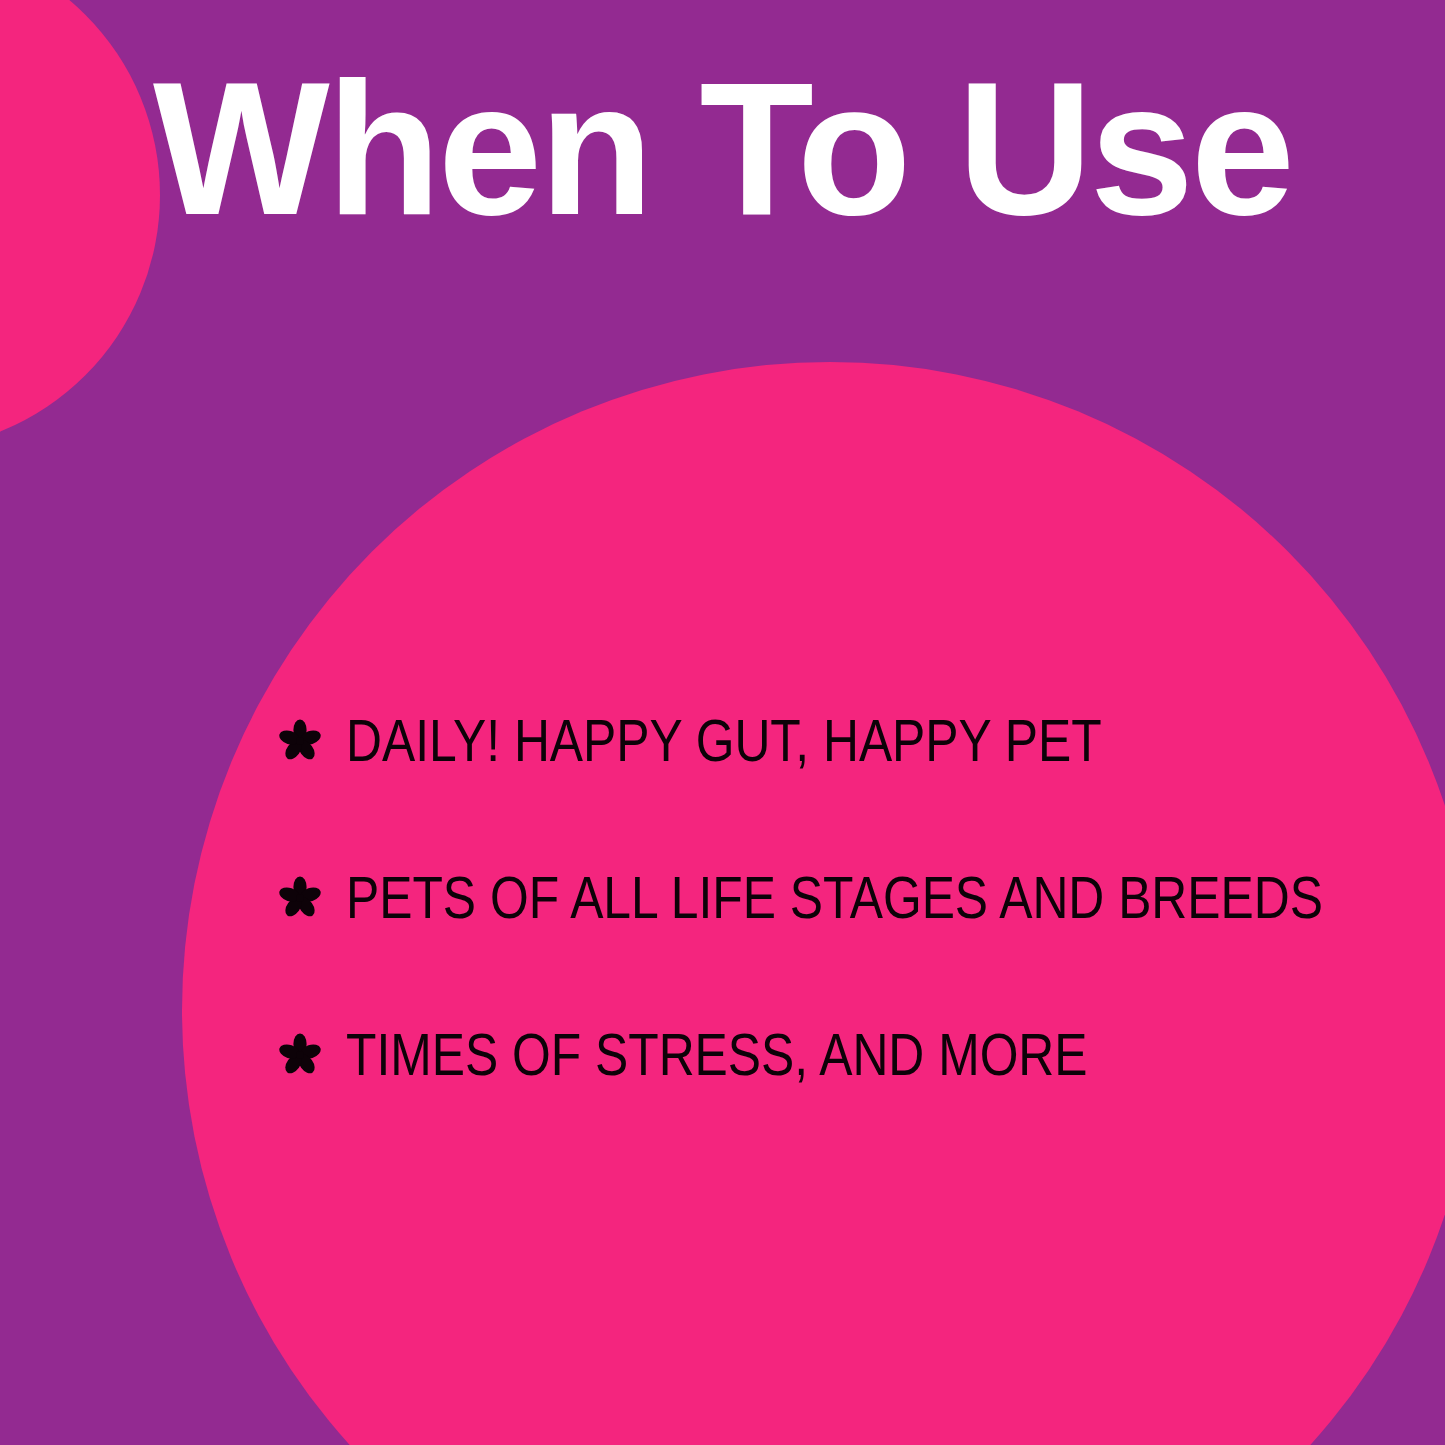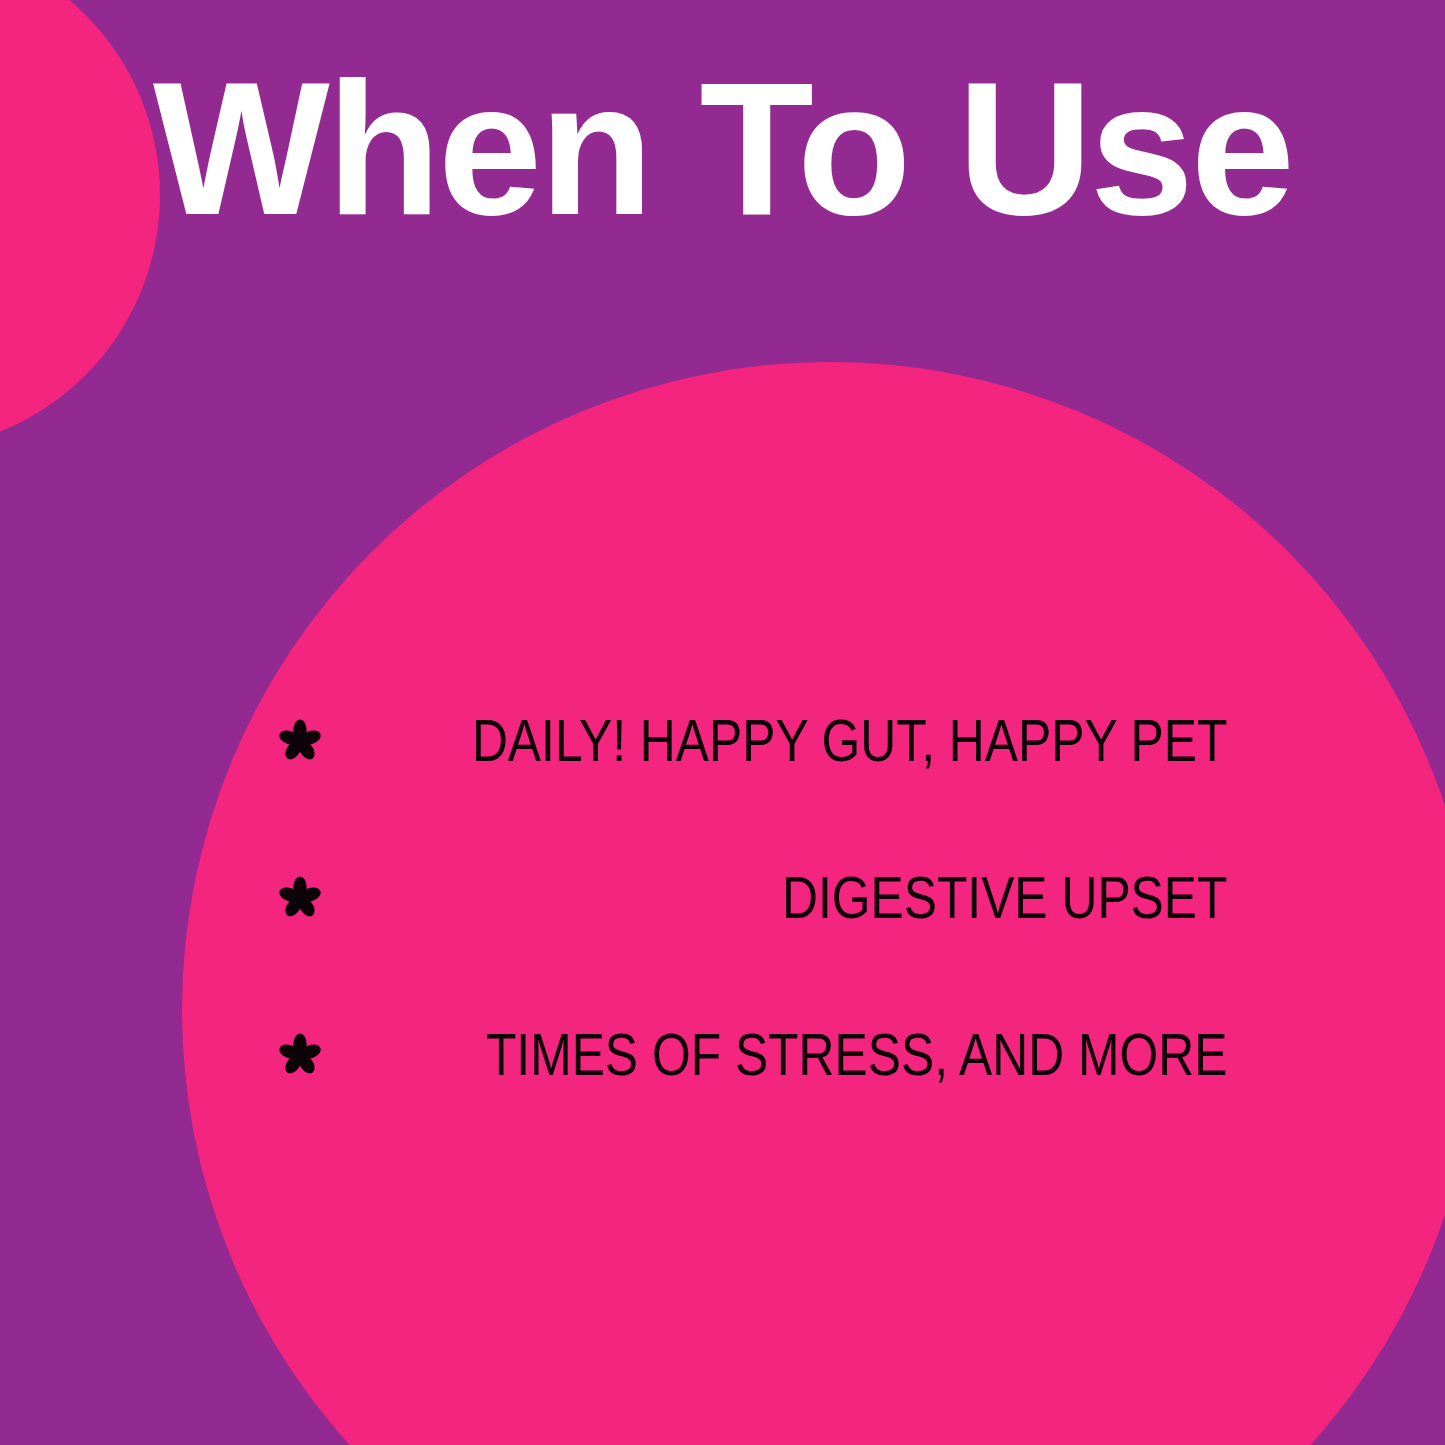--- a/index.html
+++ b/index.html
@@ -52,21 +52,20 @@
     margin: 0;
     padding: 0;
     list-style: none;
   }
   .bullet-row {
     display: flex;
     align-items: center;
     height: 157px;
     margin: 0;
     padding: 0;
-    text-align: right;
   }
   .bullet-glyph {
     flex: 0 0 auto;
     width: 44px;
     height: 44px;
     margin-right: 24px;
     display: block;
     color: #0d0208;
   }
   .bullet-glyph svg {
@@ -113,36 +112,36 @@
             <ellipse cx="50" cy="25" rx="15" ry="24" transform="rotate(144 50 50)"></ellipse>
             <ellipse cx="50" cy="25" rx="15" ry="24" transform="rotate(216 50 50)"></ellipse>
             <ellipse cx="50" cy="25" rx="15" ry="24" transform="rotate(288 50 50)"></ellipse>
             <circle cx="50" cy="50" r="9"></circle>
           </g>
         </svg>
       </span>
       <span class="bullet-text">DAILY! HAPPY GUT, HAPPY PET</span>
     </li>
 
-
     <li class="bullet-row">
       <span class="bullet-glyph">
         <svg viewBox="0 0 100 100" aria-hidden="true">
           <g fill="currentColor">
             <ellipse cx="50" cy="25" rx="15" ry="24"></ellipse>
             <ellipse cx="50" cy="25" rx="15" ry="24" transform="rotate(72 50 50)"></ellipse>
             <ellipse cx="50" cy="25" rx="15" ry="24" transform="rotate(144 50 50)"></ellipse>
             <ellipse cx="50" cy="25" rx="15" ry="24" transform="rotate(216 50 50)"></ellipse>
             <ellipse cx="50" cy="25" rx="15" ry="24" transform="rotate(288 50 50)"></ellipse>
             <circle cx="50" cy="50" r="9"></circle>
           </g>
         </svg>
       </span>
-      <span class="bullet-text">DIGESTIVE UPSET</span>
+      <span class="bullet-text">PETS OF ALL LIFE STAGES AND BREEDS</span>
     </li>
+
 
 
     <li class="bullet-row">
       <span class="bullet-glyph">
         <svg viewBox="0 0 100 100" aria-hidden="true">
           <g fill="currentColor">
             <ellipse cx="50" cy="25" rx="15" ry="24"></ellipse>
             <ellipse cx="50" cy="25" rx="15" ry="24" transform="rotate(72 50 50)"></ellipse>
             <ellipse cx="50" cy="25" rx="15" ry="24" transform="rotate(144 50 50)"></ellipse>
             <ellipse cx="50" cy="25" rx="15" ry="24" transform="rotate(216 50 50)"></ellipse>

